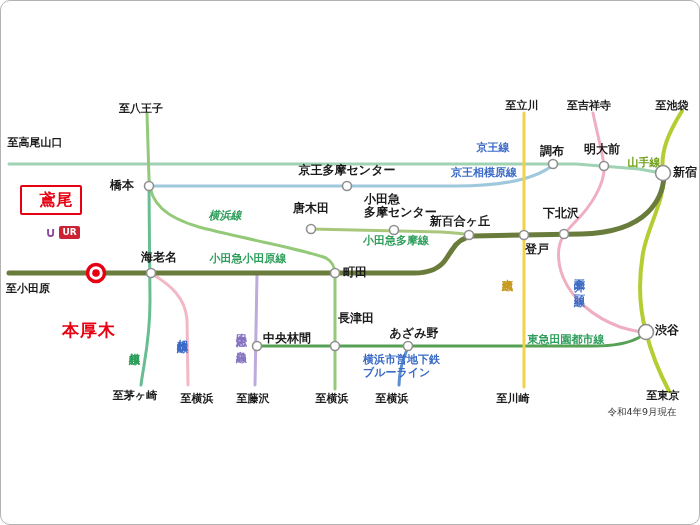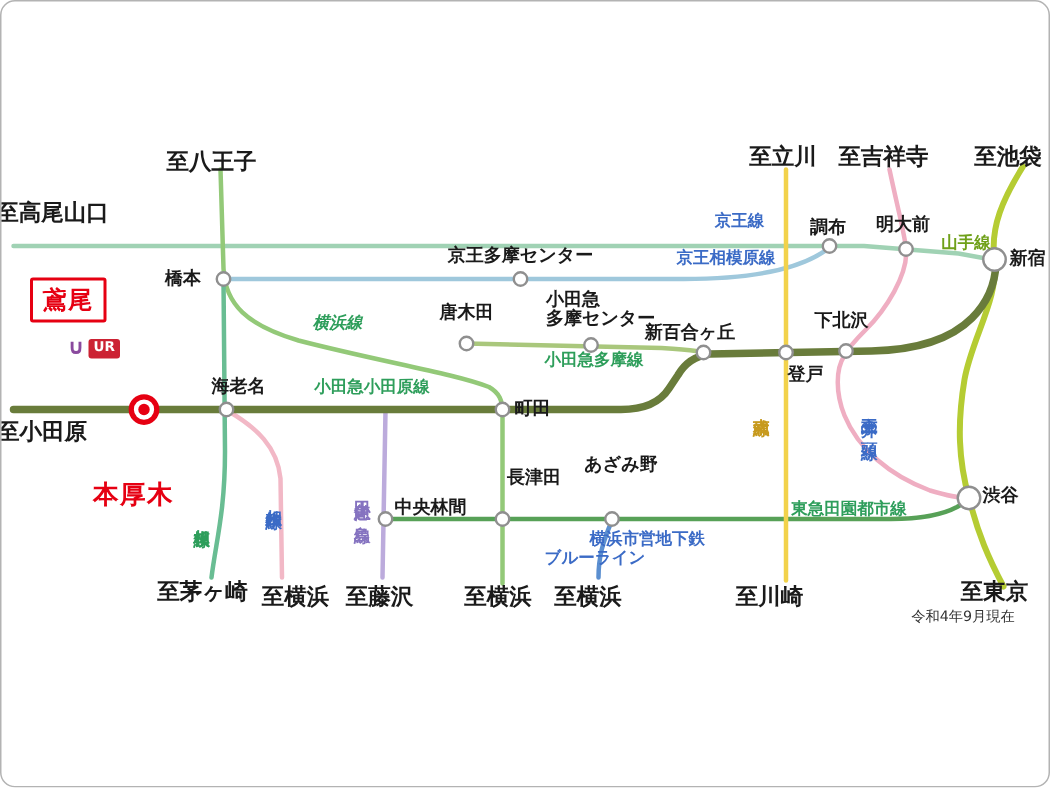--- a/index.html
+++ b/index.html
@@ -14,32 +14,32 @@
     font-family:"DejaVu Sans","Liberation Sans",sans-serif;
   }
   .map svg{position:absolute;left:0;top:0;}
   .rail{fill:none;stroke-linecap:round;stroke-linejoin:round;stroke-width:3;}
   .thick{stroke-width:5;}
   .w4{stroke-width:4;}
   .dot{fill:#fff;stroke:#8f8f8f;stroke-width:1.6;}
   .lbl{
     position:absolute;transform:translate(-50%,-50%);
     white-space:nowrap;color:#1a1a1a;
-    font-size:15px;font-weight:600;line-height:1;
+    font-size:11px;font-weight:600;line-height:1;
   }
   .station{font-size:12px;font-weight:700;}
   .line-name{font-size:11px;font-weight:700;}
   .v{writing-mode:vertical-rl;text-orientation:upright;letter-spacing:1px;}
   .left-align{transform:translate(0,-50%);}
   .note{font-size:9.5px;font-weight:400;color:#333;}
   .place-box{
     position:absolute;left:19px;top:184px;width:47px;height:26px;
     border:2px solid #e60012;border-radius:2px;background:#fff;
     display:flex;align-items:center;justify-content:center;
-    font-size:16px;font-weight:700;color:#e60012;letter-spacing:1px;
+    font-size:16px;font-weight:700;color:#e60012;letter-spacing:1px;padding-left:11px;
   }
   .ur{
     position:absolute;left:44px;top:222px;height:18px;
     display:flex;align-items:center;gap:3px;
   }
   .ur-mark{color:#8a4a9e;font-weight:700;font-size:14px;line-height:1;}
   .ur-box{
     background:#cc2233;color:#fff;font-size:9px;font-weight:700;
     padding:2px 3px;border-radius:2px;line-height:1;
   }
@@ -114,36 +114,36 @@
   <div class="lbl station" style="left:310px;top:207px">唐木田</div>
   <div class="lbl station left-align" style="left:363px;top:198px">小田急</div>
   <div class="lbl station left-align" style="left:363px;top:211px">多摩センター</div>
   <div class="lbl station" style="left:459px;top:220px">新百合ヶ丘</div>
   <div class="lbl station" style="left:560px;top:212px">下北沢</div>
   <div class="lbl station" style="left:536px;top:248px">登戸</div>
   <div class="lbl station" style="left:158px;top:256px">海老名</div>
   <div class="lbl station" style="left:354px;top:271px">町田</div>
   <div class="lbl station" style="left:286px;top:337px">中央林間</div>
   <div class="lbl station" style="left:355px;top:317px">長津田</div>
-  <div class="lbl station" style="left:413px;top:308px">あざみ野</div>
+  <div class="lbl station" style="left:413px;top:332px">あざみ野</div>
   <div class="lbl station" style="left:666px;top:329px">渋谷</div>
 
   <div class="lbl line-name" style="left: 643px; top: 129px; color: rgb(111, 160, 25); margin-top: 32px;">山手線</div>
   <div class="lbl line-name" style="left: 492px; top: 146px; color: rgb(59, 107, 198);">京王線</div>
   <div class="lbl line-name" style="left: 483px; top: 171px; color: rgb(59, 107, 198);">京王相模原線</div>
   <div class="lbl line-name" style="left: 224px; top: 214px; color: rgb(46, 158, 91); font-style: italic;">横浜線</div>
   <div class="lbl line-name" style="left: 395px; top: 239px; color: rgb(46, 158, 91);">小田急多摩線</div>
   <div class="lbl line-name" style="left: 247px; top: 257px; color: rgb(46, 158, 91); text-align: center;">小田急小田原線</div>
   <div class="lbl line-name v" style="left: 506px; top: 270px; color: rgb(199, 154, 30);">南武線</div>
   <div class="lbl line-name v" style="left: 578px; top: 278px; color: rgb(59, 107, 198);">京王井の頭線</div>
   <div class="lbl line-name" style="left: 565px; top: 338px; color: rgb(46, 158, 91);">東急田園都市線</div>
   <div class="lbl line-name v" style="left: 133px; top: 344px; color: rgb(46, 158, 91);">相模線</div>
   <div class="lbl line-name v" style="left: 181px; top: 331px; color: rgb(59, 107, 198);">相鉄本線</div>
   <div class="lbl line-name v" style="left: 240px; top: 333px; color: rgb(133, 115, 192);">小田急江ノ島線</div>
-  <div class="lbl line-name left-align" style="left: 362px; top: 358px; color: rgb(59, 107, 198); margin-left: 30px;">横浜市営地下鉄</div>
+  <div class="lbl line-name left-align" style="left: 362px; top: 358px; color: rgb(59, 107, 198);">横浜市営地下鉄</div>
   <div class="lbl line-name left-align" style="left: 362px; top: 371px; color: rgb(59, 107, 198);">ブルーライン</div>
 
   <div class="place-box">
     <span>鳶尾</span>
   </div>
   <div class="ur">
     <span class="ur-mark">∪</span>
     <span class="ur-box">UR</span>
   </div>
   <div class="honatsugi">本厚木</div>

